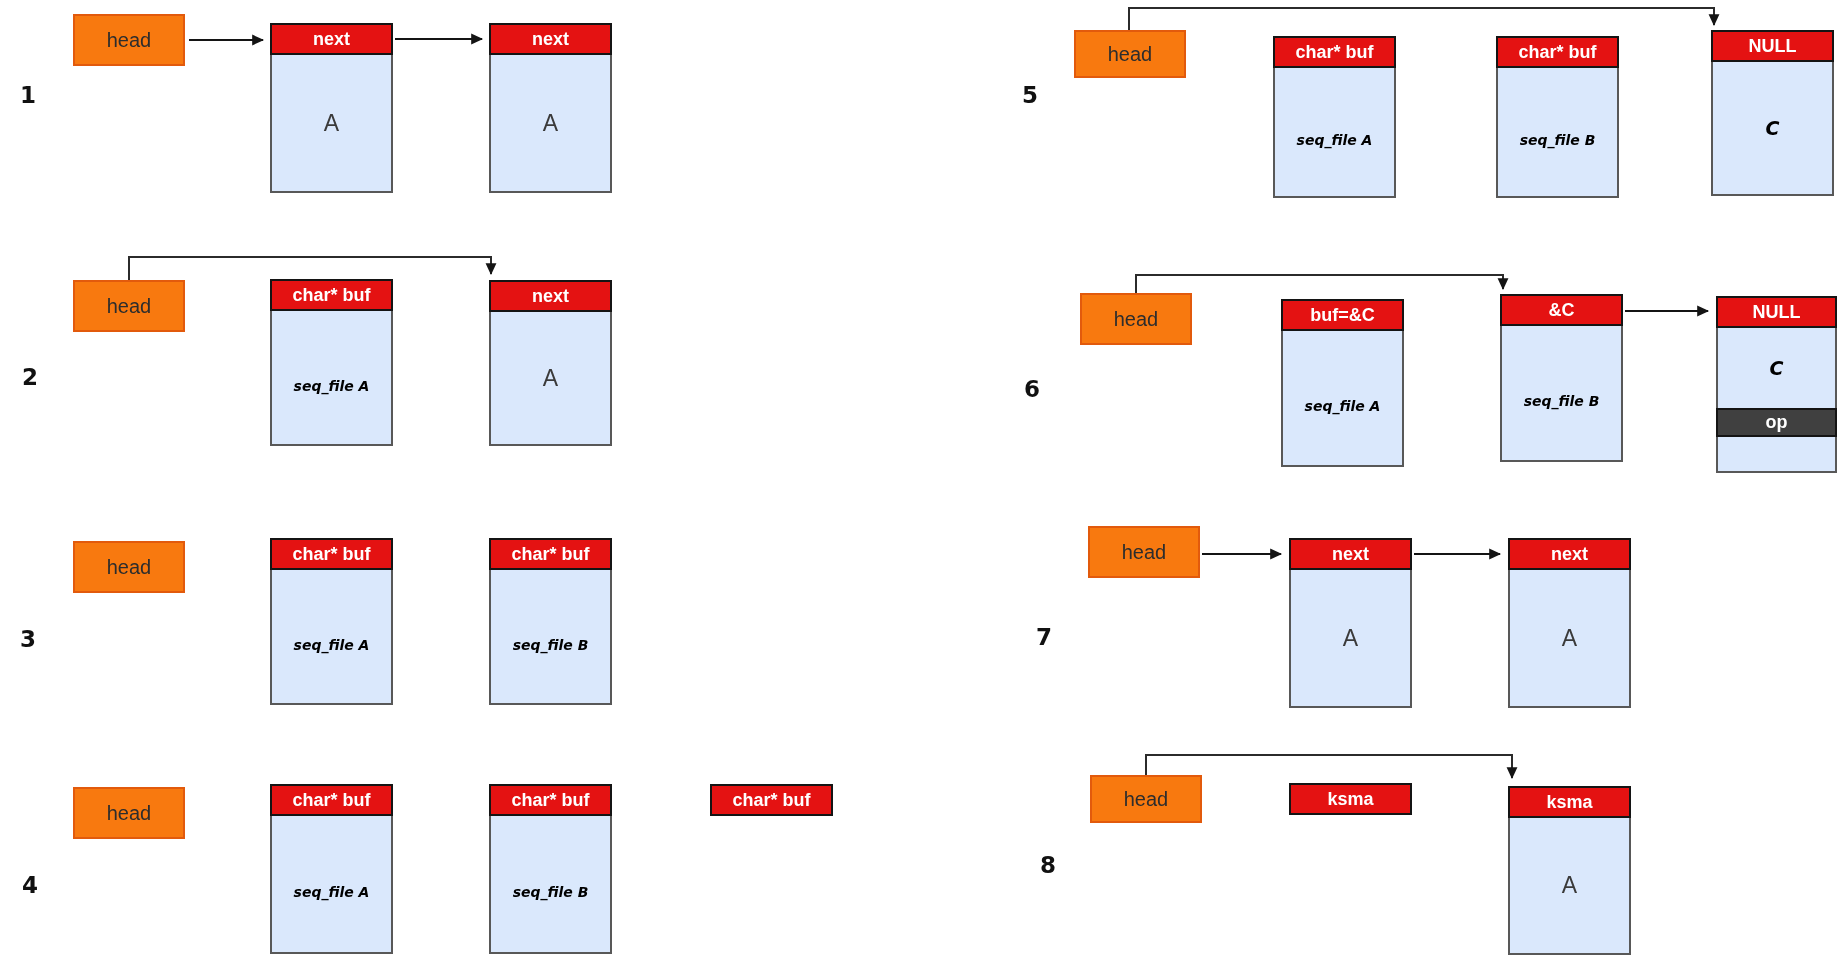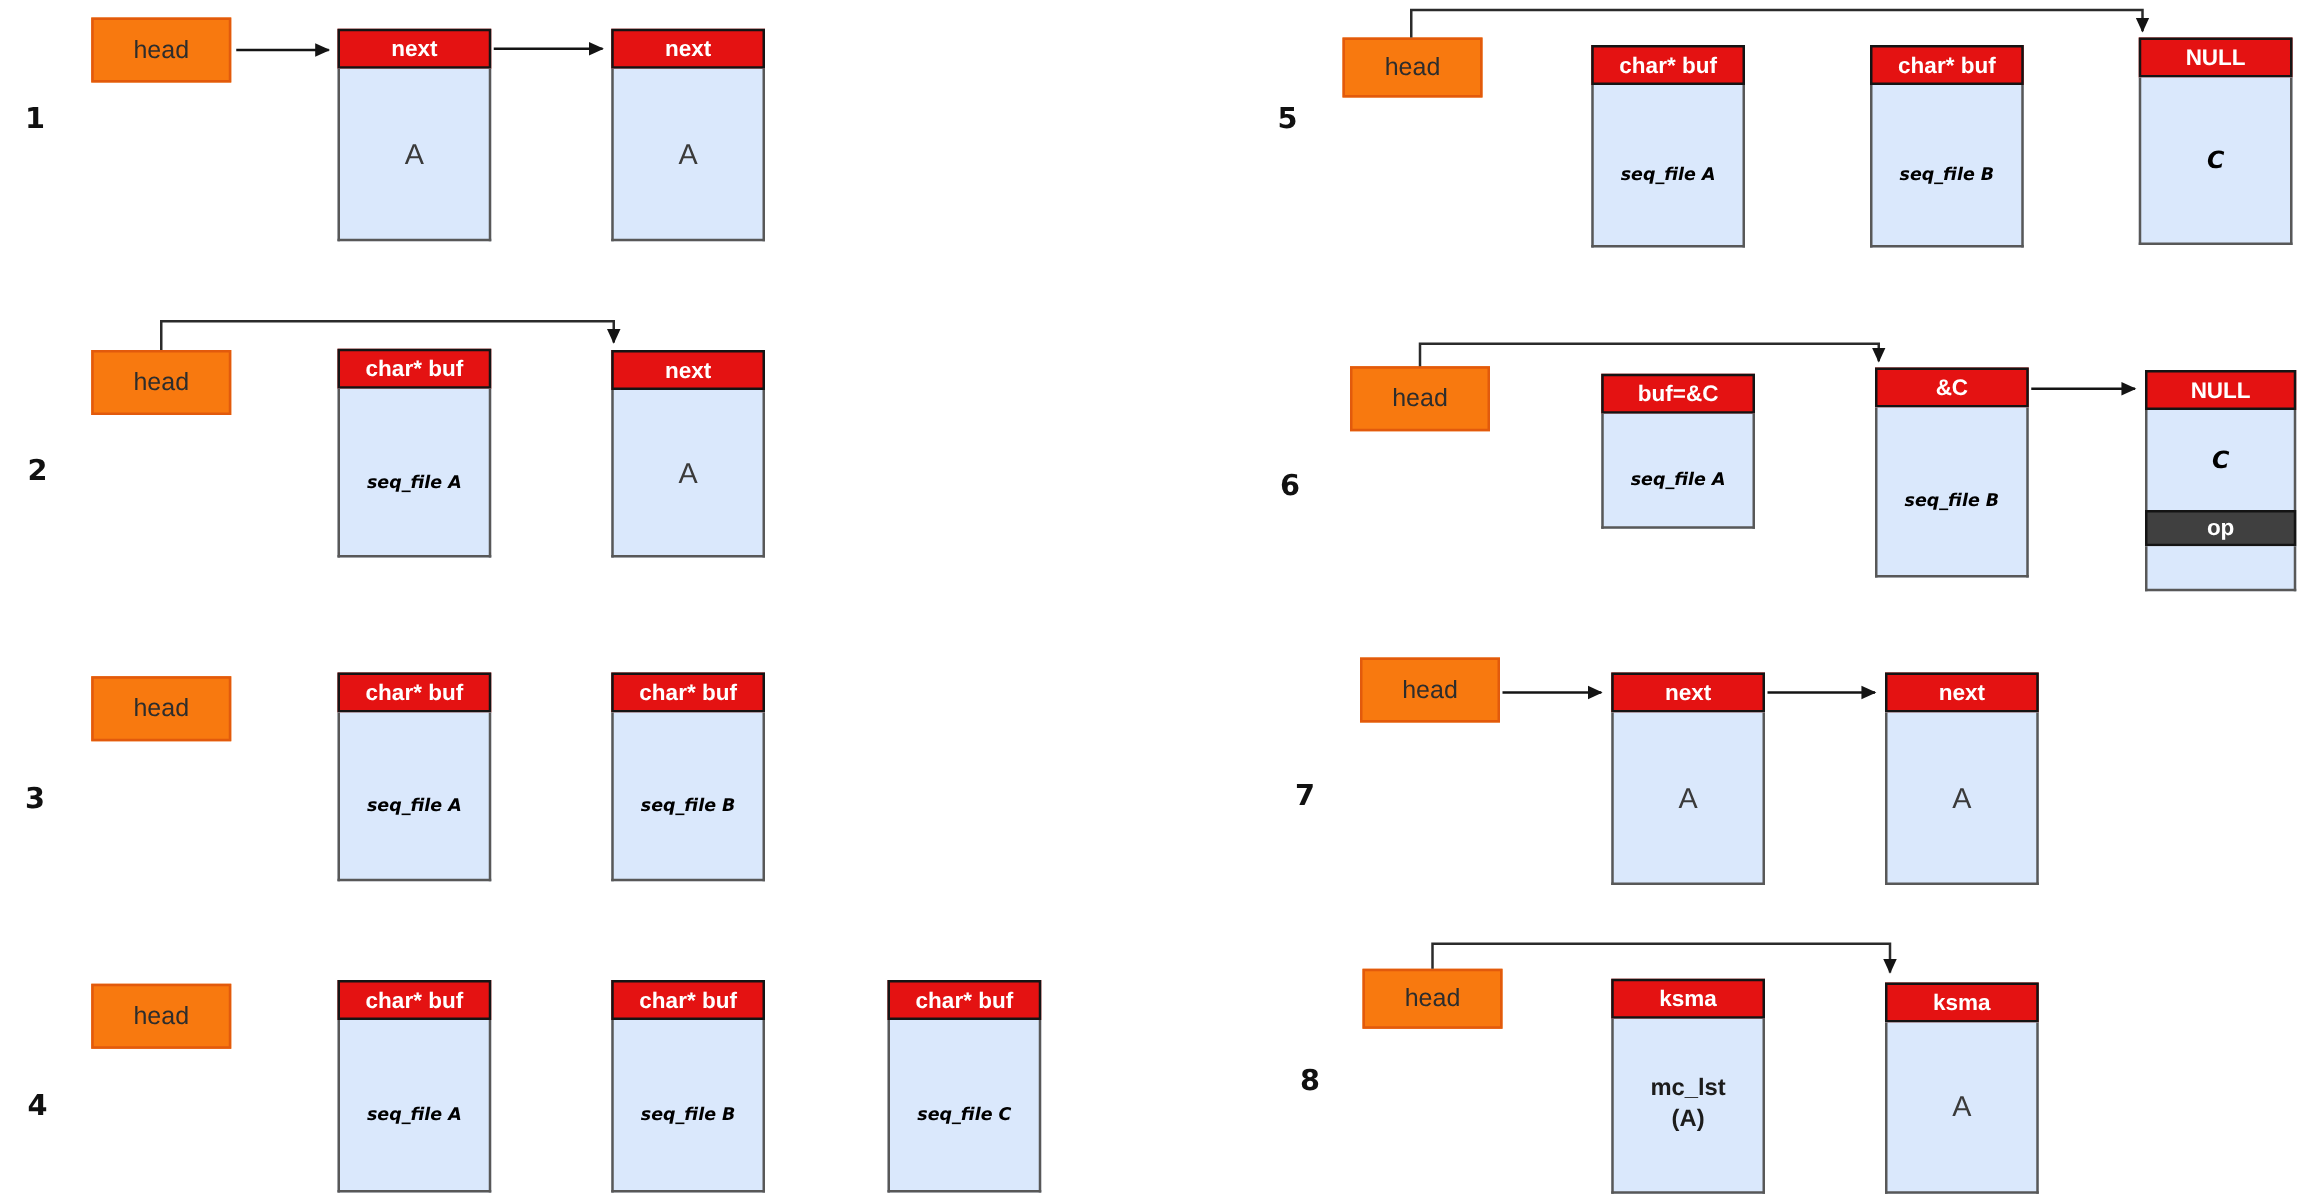--- a/index.html
+++ b/index.html
@@ -119,41 +119,40 @@
   <div class="node" style="left:270px;top:784px;height:170px;">
     <div class="hdr">char* buf</div>
     <div class="body script">seq_file A</div>
   </div>
   <div class="node" style="left:489px;top:784px;height:170px;">
     <div class="hdr">char* buf</div>
     <div class="body script">seq_file B</div>
   </div>
   <div class="node" style="left:710px;top:784px;height:170px;">
     <div class="hdr">char* buf</div>
-    <div class="body script">seq_file C</div>
   </div>
 
   <div class="num" style="left:1022px;top:84px;">5</div>
   <div class="head short" style="left:1074px;top:30px;">head</div>
   <div class="node" style="left:1273px;top:36px;height:162px;">
     <div class="hdr">char* buf</div>
     <div class="body script">seq_file A</div>
   </div>
   <div class="node" style="left:1496px;top:36px;height:162px;">
     <div class="hdr">char* buf</div>
     <div class="body script">seq_file B</div>
   </div>
   <div class="node" style="left:1711px;top:30px;height:166px;">
     <div class="hdr">NULL</div>
     <div class="body script mid">C</div>
   </div>
 
   <div class="num" style="left:1024px;top:378px;">6</div>
   <div class="head" style="left:1080px;top:293px;">head</div>
-  <div class="node" style="left:1281px;top:299px;height:124px;">
+  <div class="node" style="left:1281px;top:299px;height:168px;">
     <div class="hdr">buf=&amp;C</div>
     <div class="body script">seq_file A</div>
   </div>
   <div class="node" style="left:1500px;top:294px;height:168px;">
     <div class="hdr">&amp;C</div>
     <div class="body script">seq_file B</div>
   </div>
   <div class="node" style="left:1716px;top:296px;height:177px;width:121px;">
     <div class="hdr">NULL</div>
     <div class="seg-c">C</div>
@@ -169,21 +168,19 @@
   </div>
   <div class="node" style="left:1508px;top:538px;height:170px;">
     <div class="hdr">next</div>
     <div class="body plain">A</div>
   </div>
 
   <div class="num" style="left:1040px;top:854px;">8</div>
   <div class="head short" style="left:1090px;top:775px;">head</div>
   <div class="node" style="left:1289px;top:783px;height:172px;">
     <div class="hdr">ksma</div>
-    <div class="body bold">mc_lst
-(A)</div>
   </div>
   <div class="node" style="left:1508px;top:786px;height:169px;">
     <div class="hdr">ksma</div>
     <div class="body plain">A</div>
   </div>
 
 </div>
 
 </body></html>

